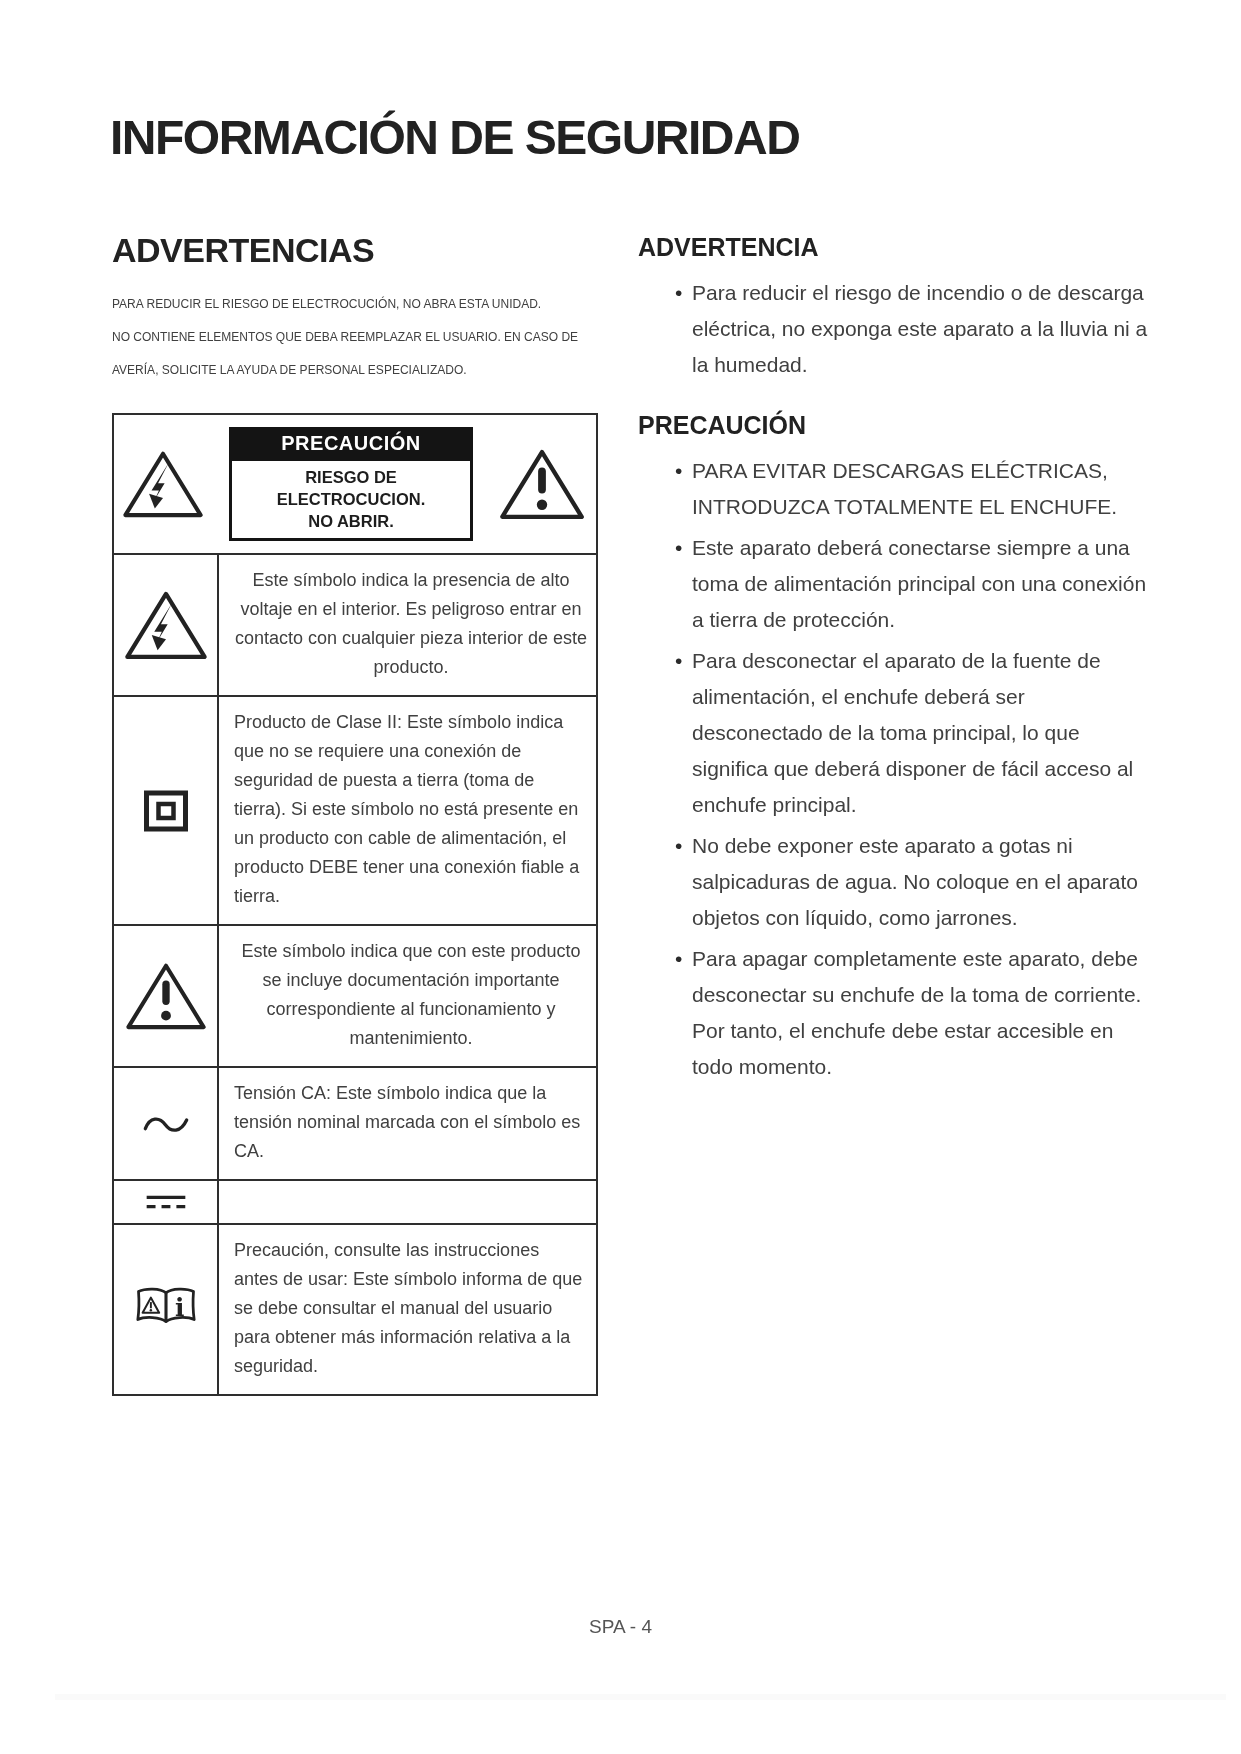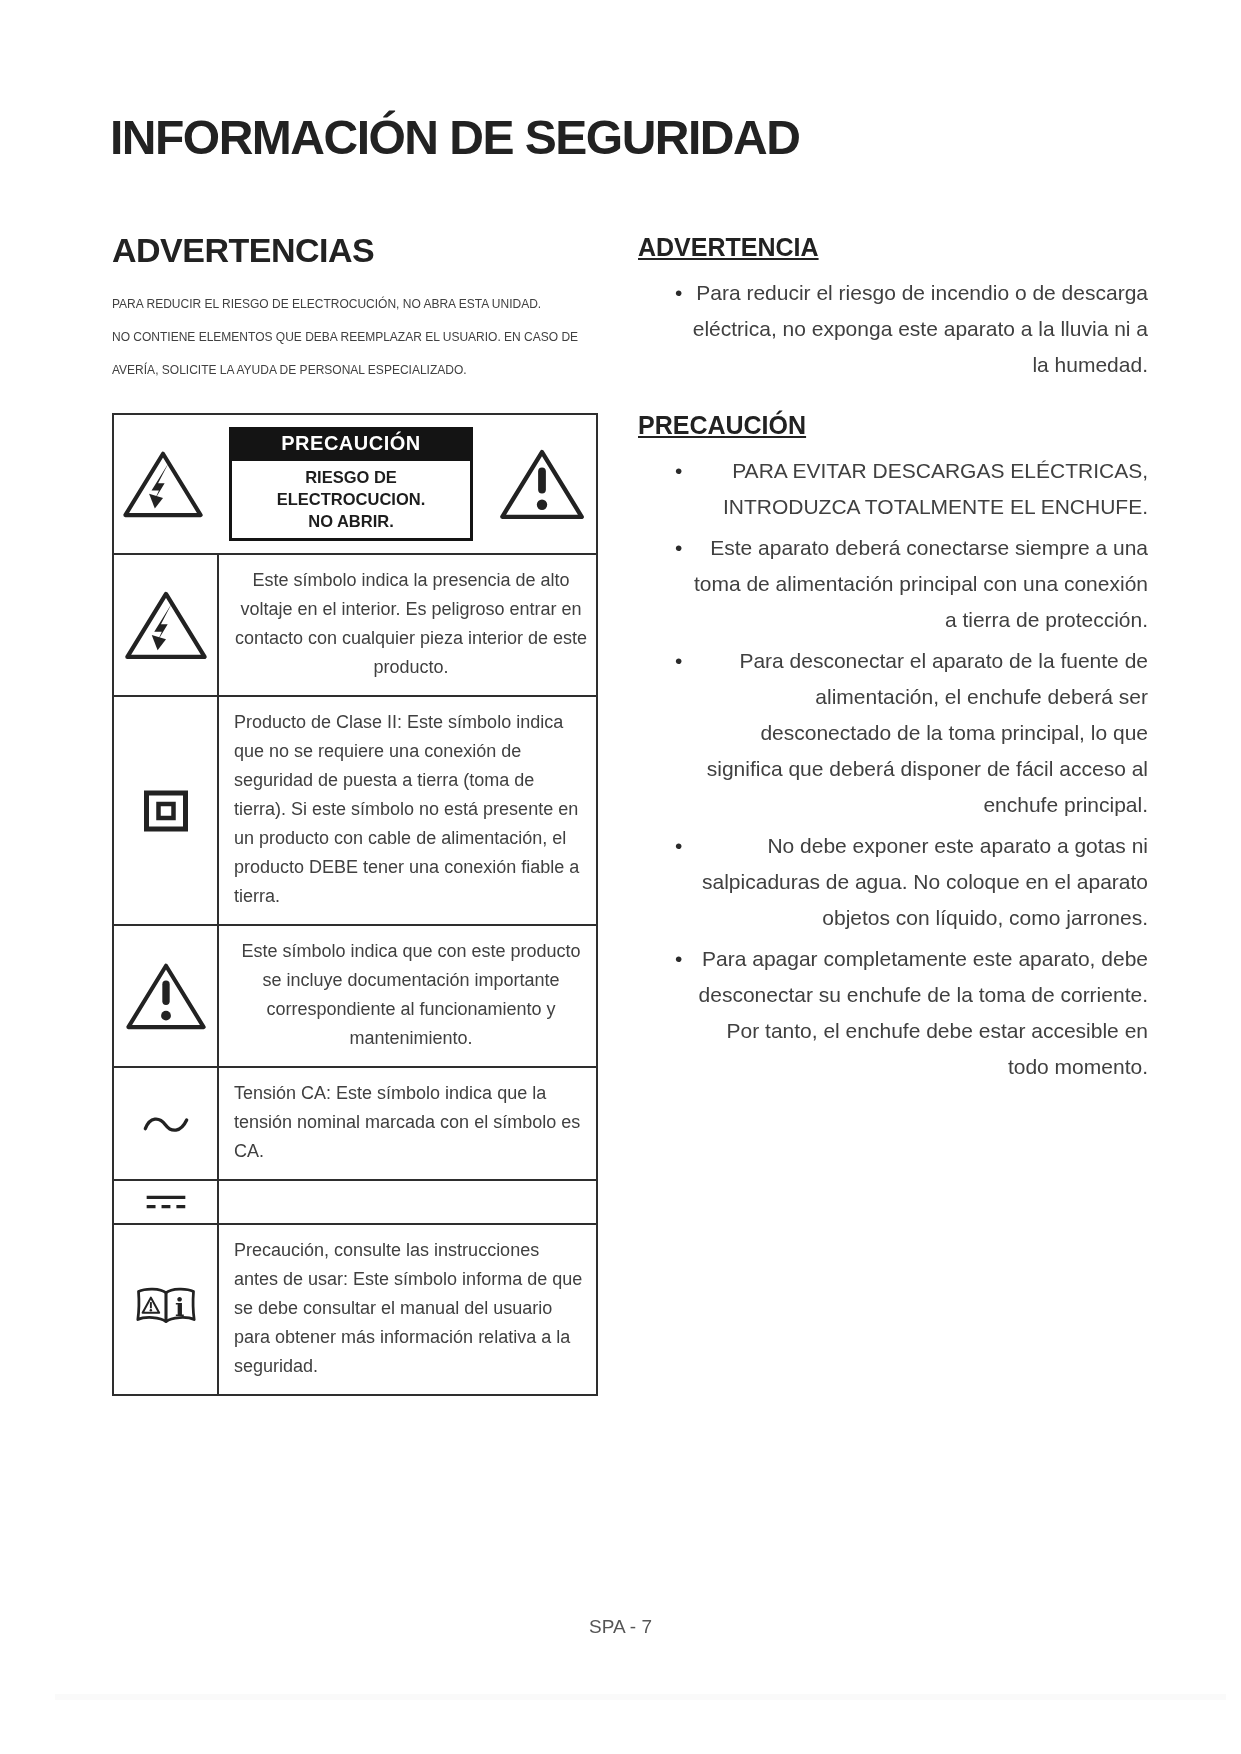--- a/index.html
+++ b/index.html
@@ -35,24 +35,24 @@
   
   .header-row{display:flex;align-items:center;justify-content:space-between;
               padding:12px 10px 12px 8px;min-height:132px;box-sizing:border-box;}
   .caution-box{width:244px;flex:none;}
   .caution-title{background:#141414;color:#ffffff;text-align:center;font-weight:bold;
                  font-size:20px;padding:5px 0 6px;letter-spacing:0.5px;}
   .caution-sub{border:3px solid #141414;border-top:none;text-align:center;font-weight:bold;
                font-size:16.5px;line-height:22px;padding:5px 2px 6px;color:#1d1d1d;}
 
   
-  .h-sub{font-size:25px;line-height:30px;font-weight:bold;color:#222;margin:0 0 13px 0;text-decoration:underline;}
+  .h-sub{font-size:25px;line-height:30px;font-weight:bold;color:#222;margin:0 0 13px 0;}
   .bullet-list{list-style:none;margin:0 0 27px 0;padding:0 0 0 37px;
                font-size:21px;line-height:36px;color:#404040;}
-  .bullet-list li{position:relative;padding-left:17px;text-align:right;}
+  .bullet-list li{position:relative;padding-left:17px;}
   .bullet-list li + li{margin-top:5px;}
   .bullet-list li::before{content:"\2022";position:absolute;left:0;top:0;color:#2b2b2b;}
 
   .footer{position:absolute;top:1616px;left:0;width:100%;text-align:center;
           font-size:19px;color:#555;}
   .scan-edge{position:absolute;top:1694px;left:55px;right:15px;height:6px;background:#fafafa;}
 
   .icon{color:#222;display:block;}
 </style>
 </head>
@@ -174,15 +174,15 @@
           <li>Este aparato deberá conectarse siempre a una toma de alimentación principal con una conexión a tierra de protección.</li>
           <li>Para desconectar el aparato de la fuente de alimentación, el enchufe deberá ser desconectado de la toma principal, lo que significa que deberá disponer de fácil acceso al enchufe principal.</li>
           <li>No debe exponer este aparato a gotas ni salpicaduras de agua. No coloque en el aparato objetos con líquido, como jarrones.</li>
           <li>Para apagar completamente este aparato, debe desconectar su enchufe de la toma de corriente. Por tanto, el enchufe debe estar accesible en todo momento.</li>
         </ul>
       </div>
 
     </div>
   </div>
 
-  <div class="footer">SPA - 7</div>
+  <div class="footer">SPA - 4</div>
   <div class="scan-edge"></div>
 </div>
 
 </body></html>

